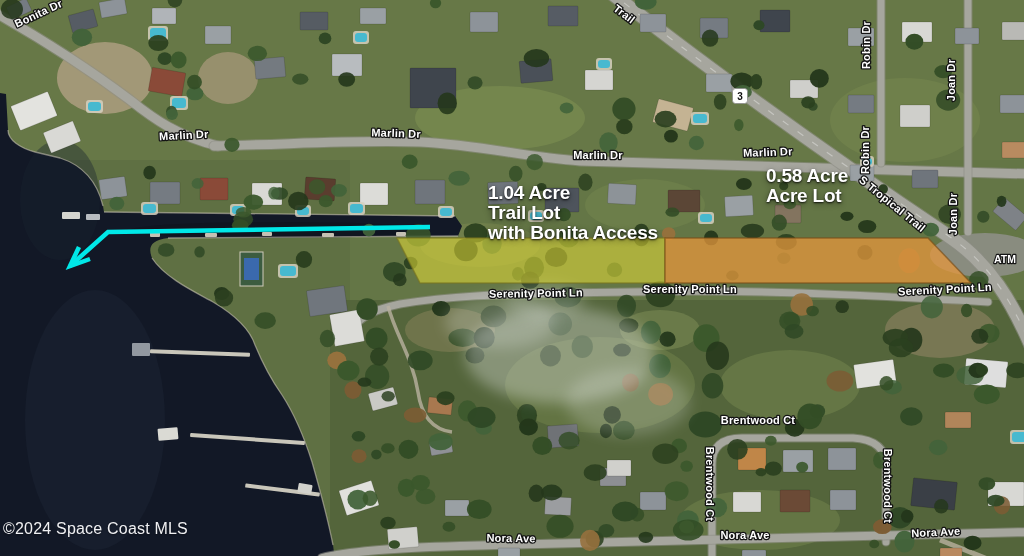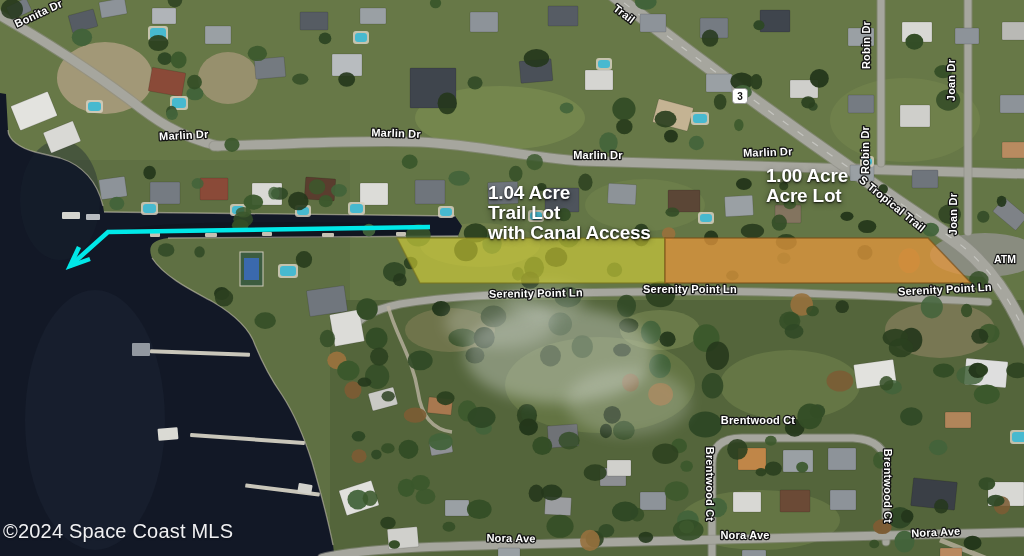--- a/index.html
+++ b/index.html
@@ -9,21 +9,21 @@
   }
   .stage svg{position:absolute;left:0;top:0;font-family:"Liberation Sans",sans-serif;}
   .annotation{
     position:absolute;color:#fff;font-weight:700;font-size:19px;line-height:20px;
     letter-spacing:-0.2px;white-space:nowrap;
     text-shadow:0 1px 2px rgba(0,0,0,.85),0 2px 6px rgba(0,0,0,.45);
   }
   .annotation.back{left:488px;top:177px;margin-top:6px;}
   .annotation.front{left:766px;top:166px;}
   .watermark{
-    position:absolute;left:3px;top:520px;font-size:20px;font-weight:400;
+    position:absolute;left:3px;top:520px;font-size:16px;font-weight:400;
     color:rgba(252,252,254,.95);letter-spacing:.2px;
     text-shadow:0 1px 2px rgba(0,0,0,.4);
   }
 </style>
 </head>
 <body>
 
 <div class="stage">
   <svg id="map" width="1024" height="556" viewBox="0 0 1024 556">
       <defs>
@@ -449,22 +449,22 @@
       <text x="884" y="486" text-anchor="middle" font-size="11" font-weight="700" fill="#ffffff" stroke="#141414" stroke-width="2.6" paint-order="stroke" stroke-linejoin="round" letter-spacing="0.2" transform="rotate(90 884 486)">Brentwood Ct</text>
       <text x="511" y="542" text-anchor="middle" font-size="11" font-weight="700" fill="#ffffff" stroke="#141414" stroke-width="2.6" paint-order="stroke" stroke-linejoin="round" letter-spacing="0.2" transform="rotate(1 511 542)">Nora Ave</text>
       <text x="745" y="539" text-anchor="middle" font-size="11" font-weight="700" fill="#ffffff" stroke="#141414" stroke-width="2.6" paint-order="stroke" stroke-linejoin="round" letter-spacing="0.2" transform="rotate(0 745 539)">Nora Ave</text>
       <text x="936" y="536" text-anchor="middle" font-size="11" font-weight="700" fill="#ffffff" stroke="#141414" stroke-width="2.6" paint-order="stroke" stroke-linejoin="round" letter-spacing="0.2" transform="rotate(-3 936 536)">Nora Ave</text>
       <text x="1005" y="263" text-anchor="middle" font-size="10.5" font-weight="700" fill="#ffffff" stroke="#141414" stroke-width="2.4" paint-order="stroke" stroke-linejoin="round">ATM</text>
     </svg>
 
   <div class="annotation back">
     <div>1.04 Acre</div>
     <div>Trail Lot</div>
-    <div>with Canal Access</div>
+    <div>with Bonita Access</div>
   </div>
 
   <div class="annotation front">
-    <div>1.00 Acre</div>
+    <div>0.58 Acre</div>
     <div>Acre Lot</div>
   </div>
 
   <div class="watermark">©2024 Space Coast MLS</div>
 </div>
 
 </body></html>

